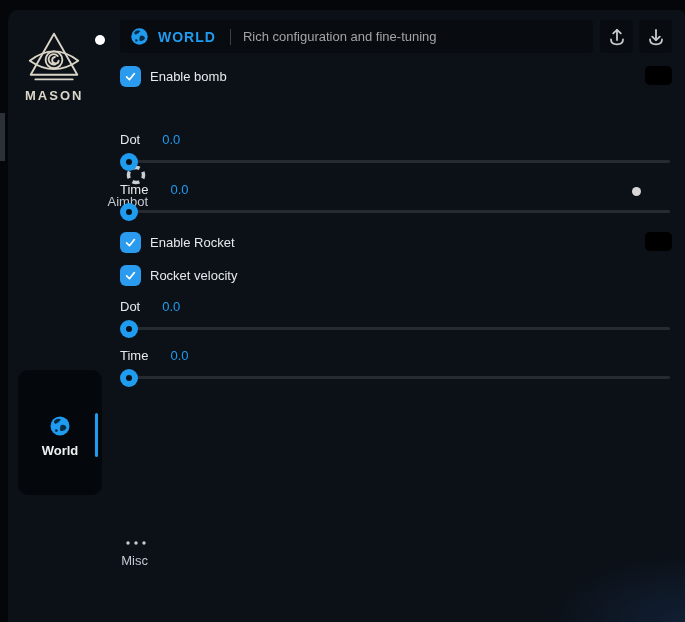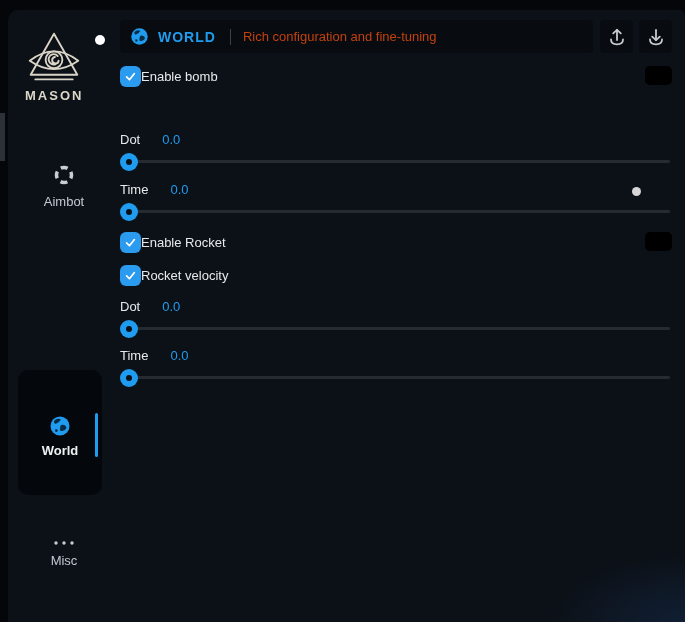--- a/index.html
+++ b/index.html
@@ -20,21 +20,21 @@
     background:radial-gradient(220px 110px at 100% 100%, #142a4a 0%, transparent 60%);
     opacity:.55;pointer-events:none;
   }
   .edge-notch{position:absolute;left:0;top:113px;width:5px;height:48px;background:#2c3137;}
 
   
   .sidebar{position:absolute;left:0;top:8px;width:112px;height:100%;}
   .logo{position:absolute;left:17px;top:12px;width:58px;text-align:center;}
   .logo svg{display:block;margin:0 auto;}
   .brand{margin-top:4px;font-size:13px;font-weight:bold;letter-spacing:2px;color:#dcd7c9;}
-  .nav-item{position:absolute;left:0;width:112px;display:flex;flex-direction:column;align-items:center;cursor:pointer;}
+  .nav-item{position:absolute;left:0;width:112px;display:flex;flex-direction:column;align-items:flex-end;cursor:pointer;padding-left:28px;}
   .nav-item .nav-label{margin-top:7px;font-size:13px;color:#c3c9d0;}
   .nav-aimbot{top:145px;}
   .nav-visuals{top:272px;}
   .nav-misc{top:522px;}
   .nav-active-card{
     position:absolute;left:10px;top:352px;width:84px;height:125px;
     background:#04070c;border-radius:10px;cursor:pointer;
   }
   .nav-active-card .card-inner{
     position:absolute;left:0;top:45px;width:100%;
@@ -49,34 +49,34 @@
   
   .main{position:absolute;left:112px;top:10px;width:552px;height:560px;}
 
   .header-bar{
     position:absolute;left:0;top:0;width:473px;height:33px;
     background:#080c11;border-radius:4px;
     display:flex;align-items:center;padding:0 10px;box-sizing:border-box;
   }
   .header-title{margin-left:9px;font-size:14px;font-weight:bold;letter-spacing:1px;color:#1f9cf0;}
   .header-divider{width:1px;height:16px;background:#39414b;margin:0 12px 0 14px;}
-  .header-subtitle{font-size:13px;color:#c2410c;text-align:center;}
+  .header-subtitle{font-size:13px;color:#a3a3a3;text-align:center;}
   .icon-btn{
     position:absolute;top:0;width:33px;height:33px;background:#080c11;border-radius:4px;
     display:flex;align-items:center;justify-content:center;cursor:pointer;
   }
   .btn-upload{left:480px;}
   .btn-download{left:519px;}
 
   .check-row{position:absolute;left:0;width:552px;height:22px;display:flex;align-items:center;}
   .checkbox{
     width:21px;height:21px;border-radius:6px;background:#2b9bf0;
     display:flex;align-items:center;justify-content:center;cursor:pointer;flex:0 0 auto;
   }
-  .check-label{margin-left:0;font-size:13px;color:#e7eaec;}
+  .check-label{margin-left:9px;font-size:13px;color:#e7eaec;}
   .swatch{
     position:absolute;right:0;top:1px;width:27px;height:19px;
     background:#000;border-radius:5px;cursor:pointer;
   }
 
   .slider{position:absolute;left:0;width:552px;height:40px;}
   .slider-caption{font-size:13px;color:#e7eaec;}
   .slider-value{color:#1f9cf0;margin-left:22px;}
   .track{position:absolute;left:2px;right:2px;top:28px;height:3px;background:#262b31;border-radius:2px;cursor:pointer;}
   .thumb{

